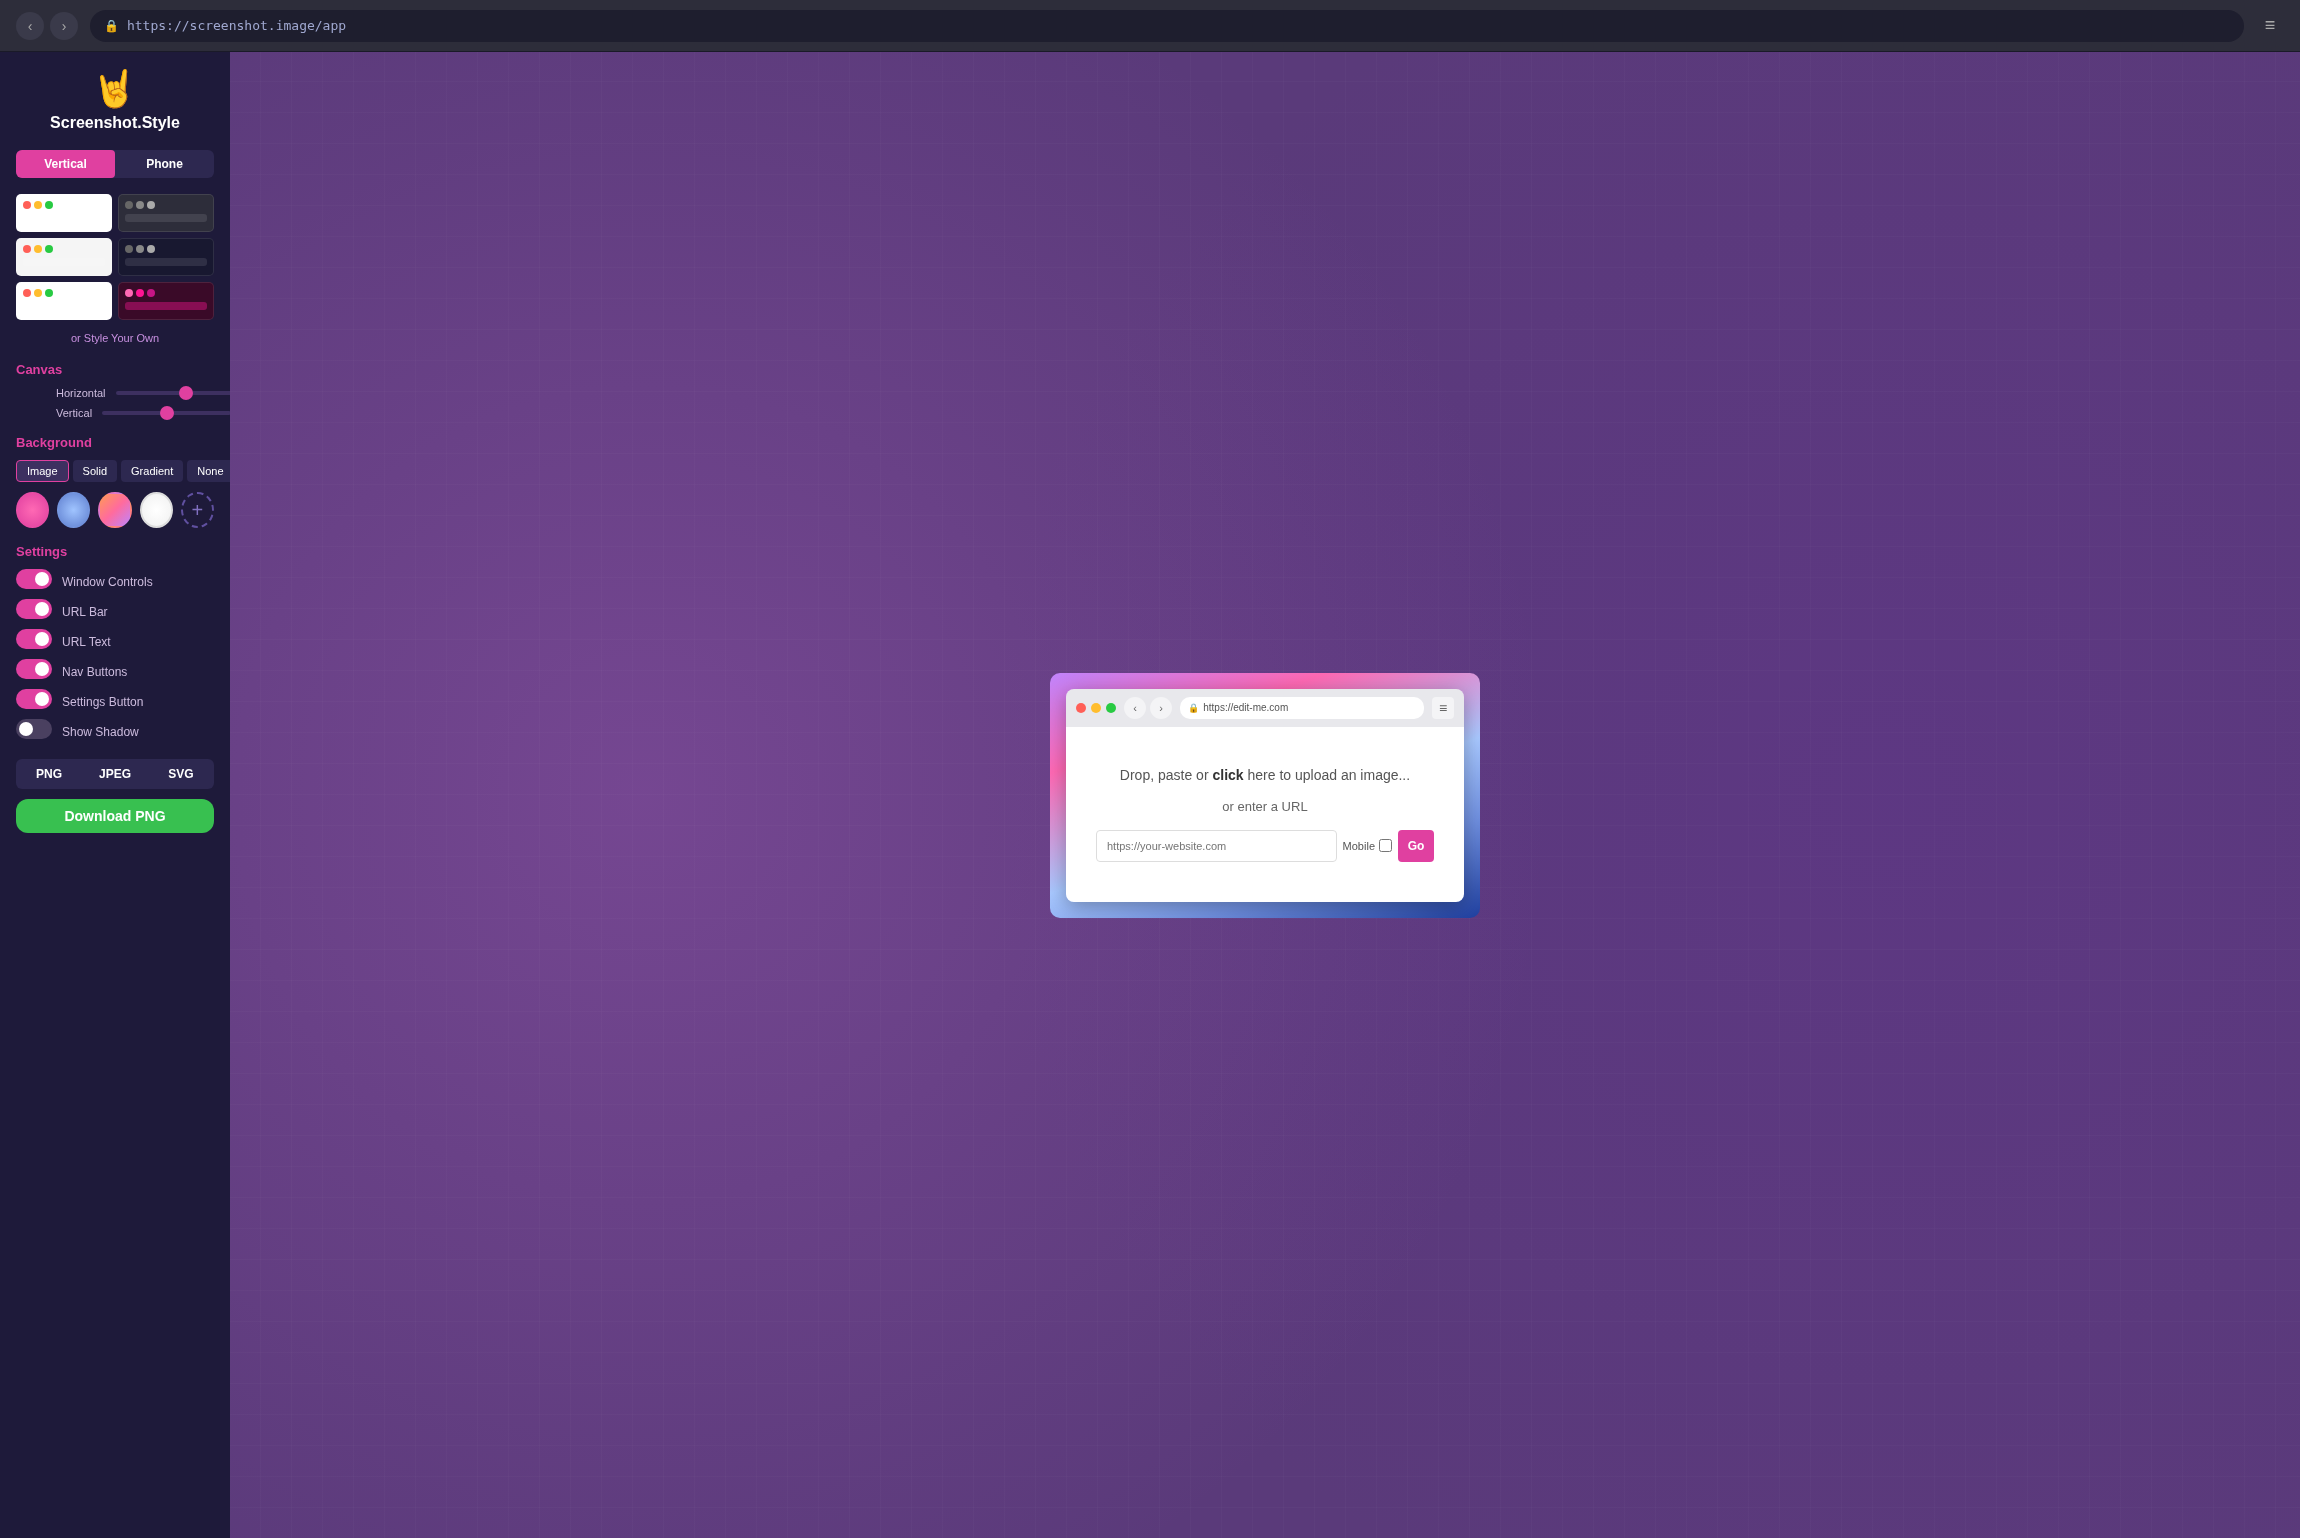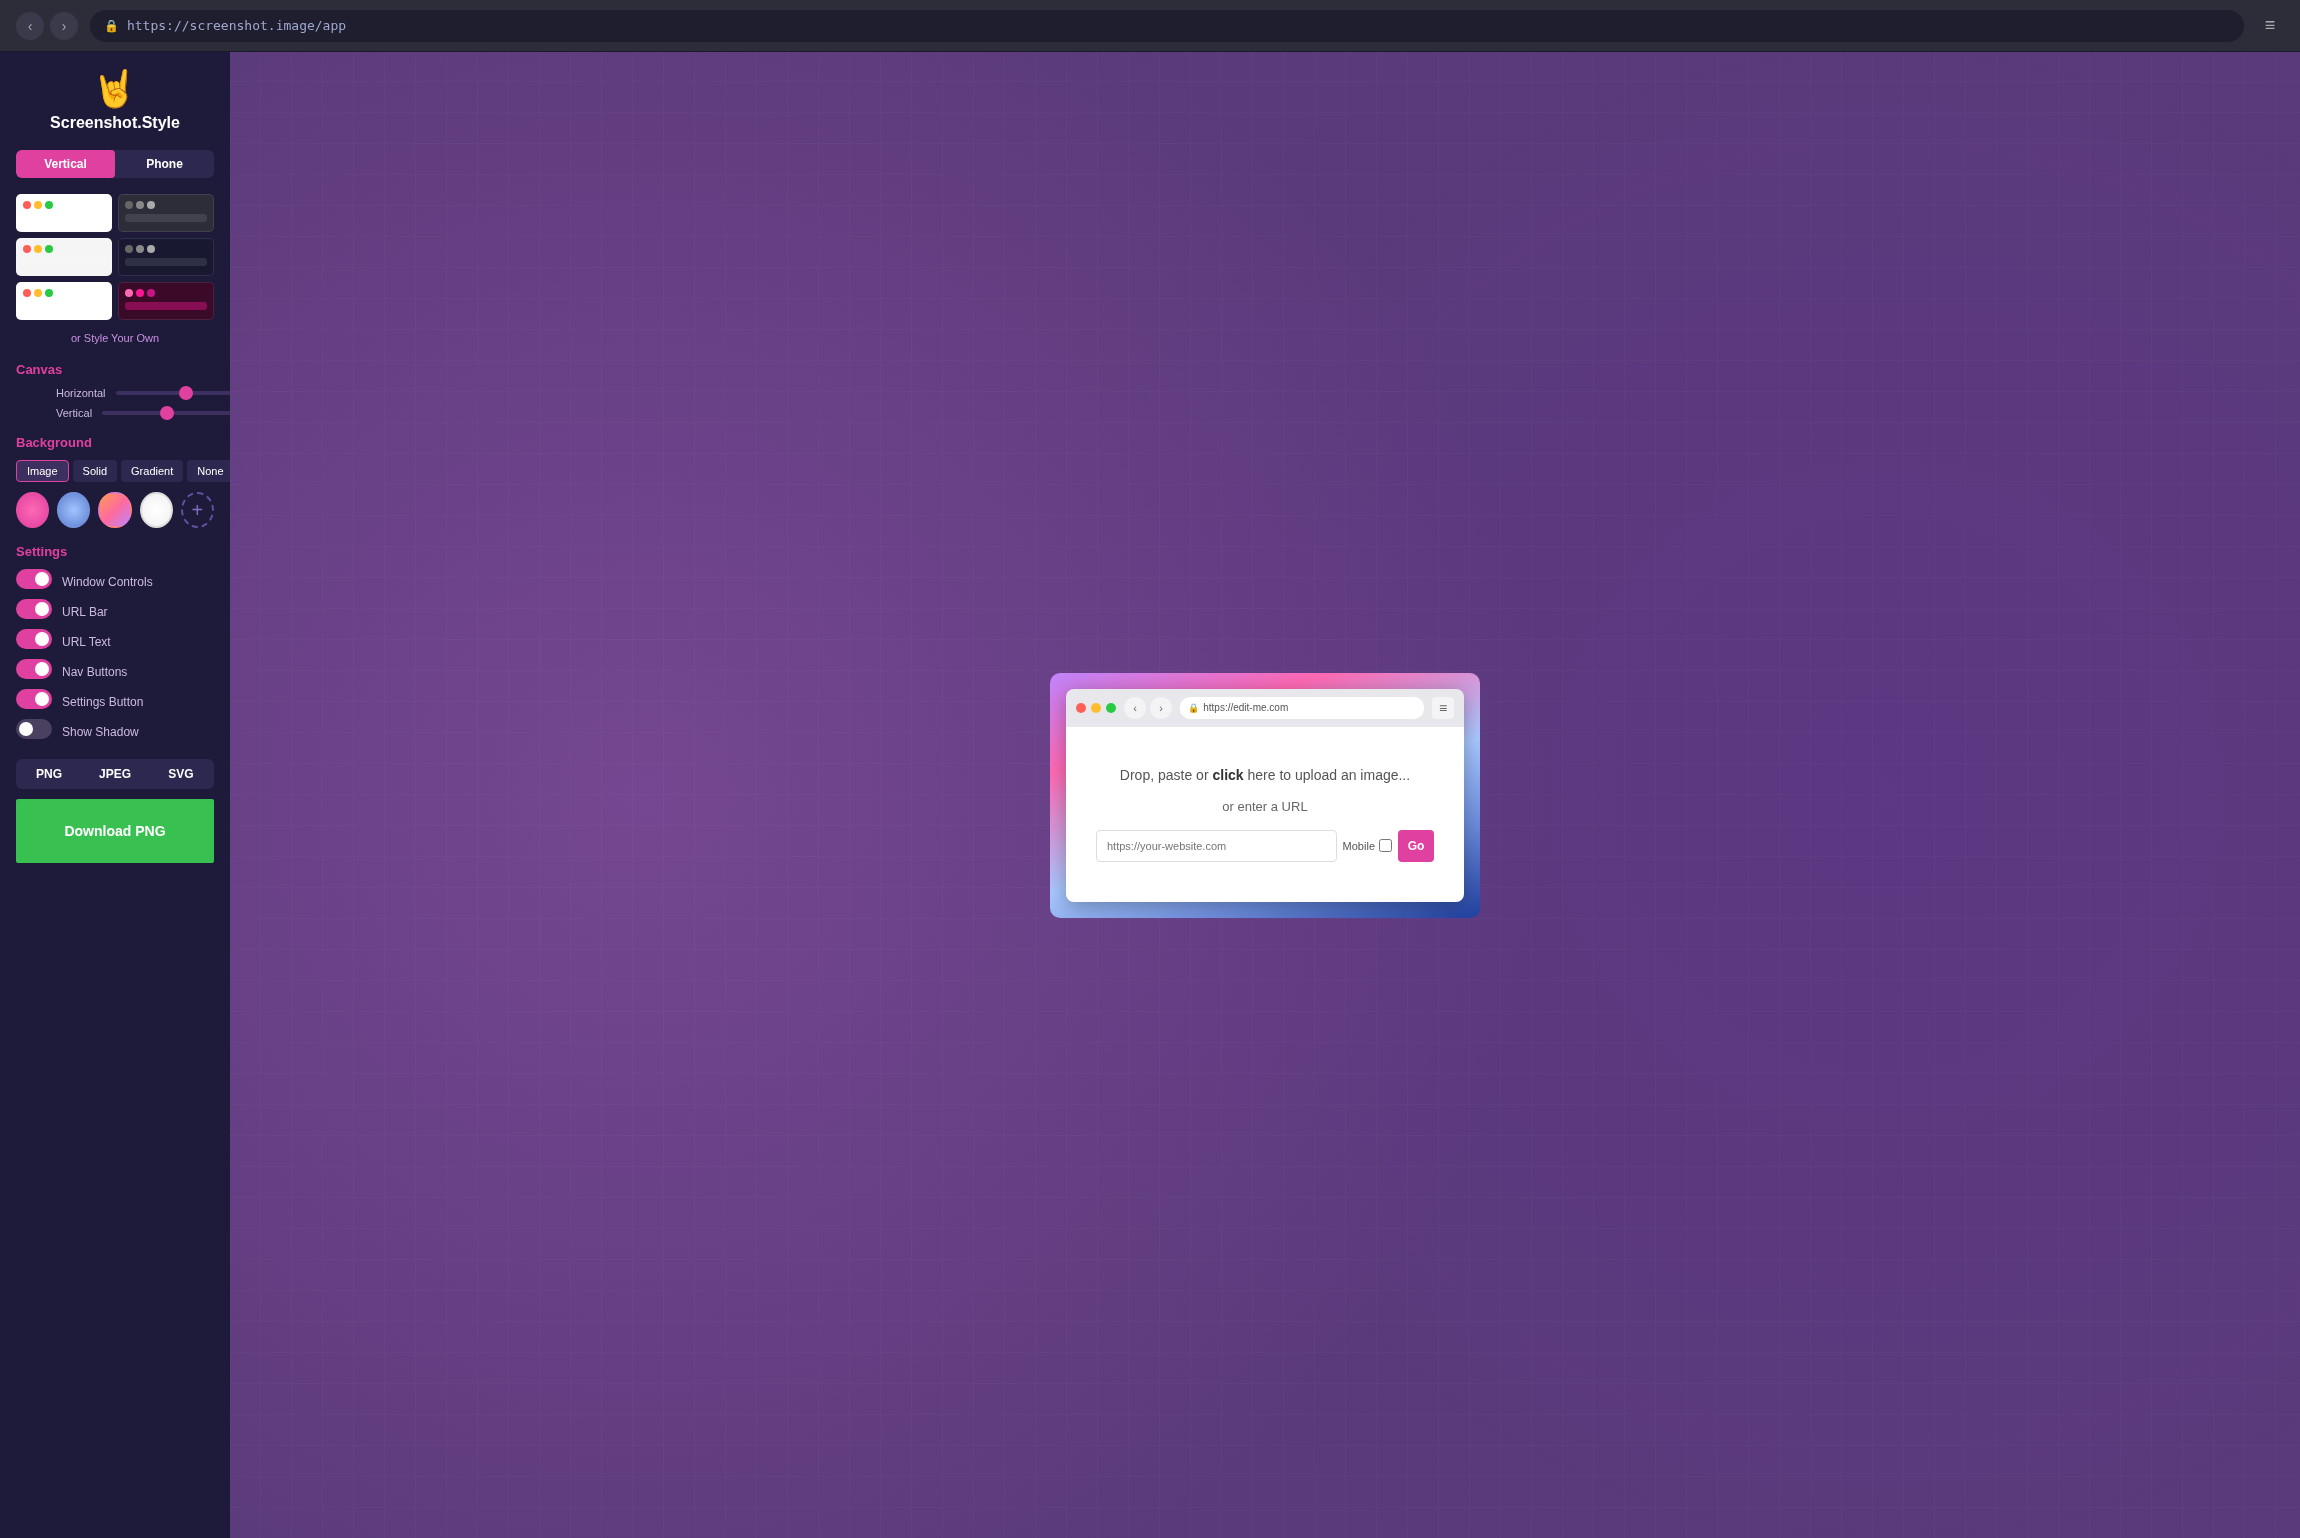--- a/index.html
+++ b/index.html
@@ -276,24 +276,24 @@
       cursor: pointer;
       font-size: 12px;
       font-weight: 600;
       color: white;
       background: transparent;
       text-align: center;
     }
 
     .download-btn {
       width: 100%;
-      padding: 24px;
+      padding: 9px;
       background: #38c050;
       border: none;
-      border-radius: 2px;
+      border-radius: 12px;
       color: white;
       font-size: 14px;
       font-weight: 700;
       cursor: pointer;
     }
 
     
     .main-content {
       flex: 1;
       background: #5a3a7a;

